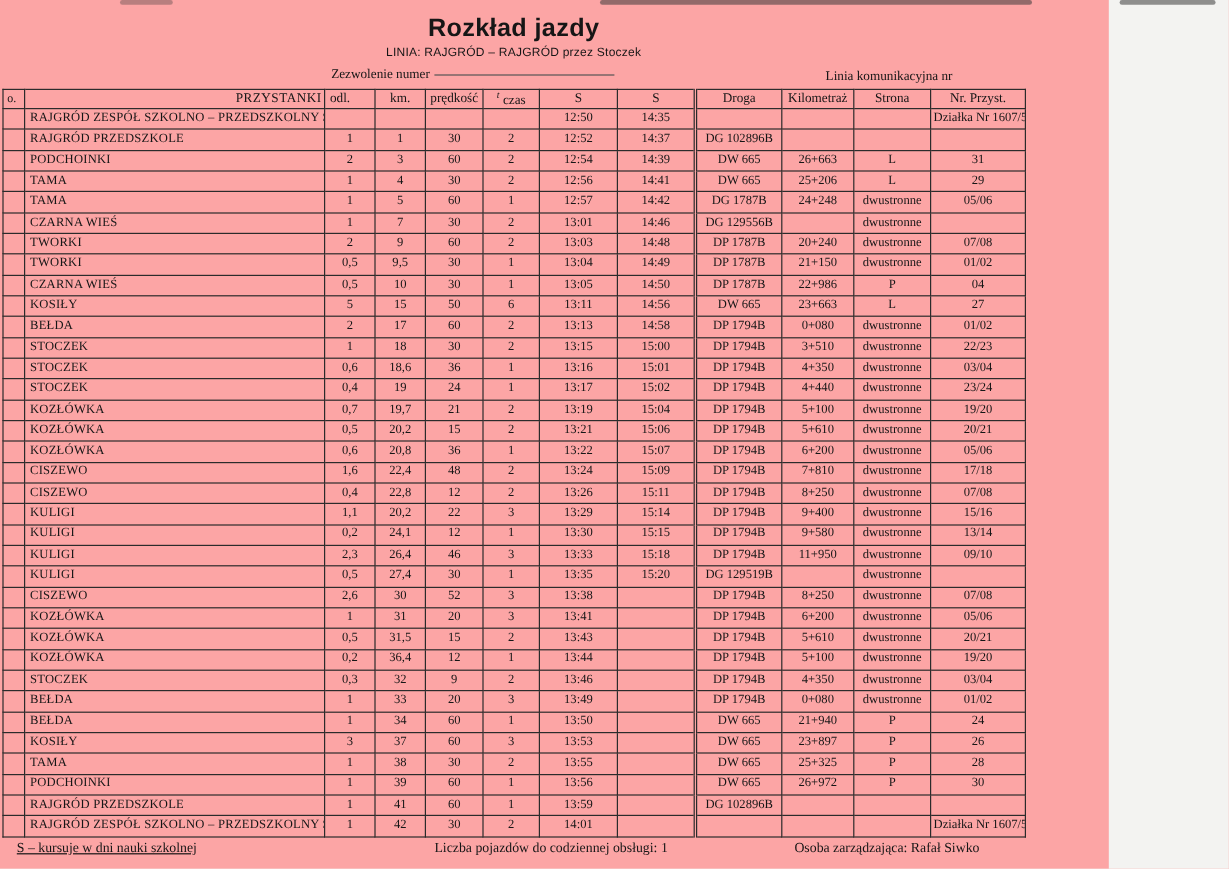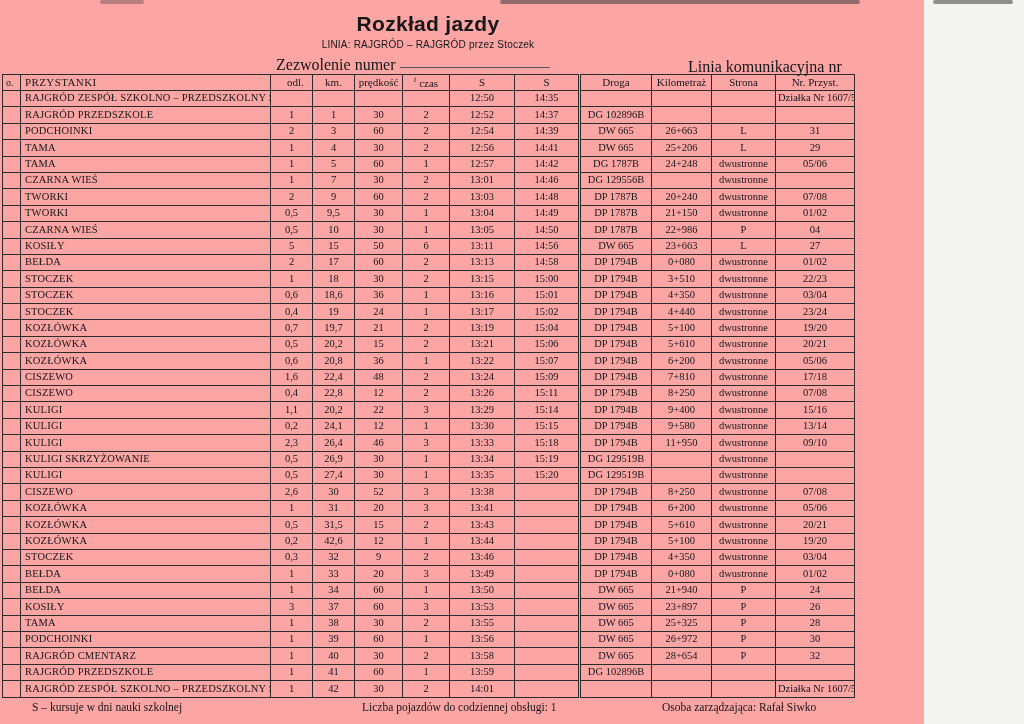--- a/index.html
+++ b/index.html
@@ -17,47 +17,47 @@
 
   .head-wrap{position:absolute;left:0;top:12px;width:856px;text-align:center;}
   .doc-title{
     font-family:"Liberation Sans","DejaVu Sans",sans-serif;
     font-size:21px;font-weight:bold;letter-spacing:.3px;margin:0;
   }
   .doc-subtitle{
     font-family:"Liberation Sans","DejaVu Sans",sans-serif;
     font-size:10px;font-weight:400;margin:3px 0 0 0;letter-spacing:.2px;
   }
-  .small-label{position:absolute;font-size:16px;white-space:nowrap;}
+  .small-label{position:absolute;font-size:11px;white-space:nowrap;}
   .lbl-zezwolenie{left:276px;top:56px;}
   .lbl-zezwolenie::after{content:"";display:inline-block;width:150px;border-bottom:1px solid #555;margin-left:4px;vertical-align:2px;}
   .lbl-linia{left:688px;top:58px;}
 
   table.tt{
     position:absolute;left:2px;top:74px;width:853px;height:624px;
     border-collapse:collapse;table-layout:fixed;
     font-size:10.5px;line-height:1;
   }
   .tt th,.tt td{
     border:1px solid #2b2b2b;
     padding:0 2px;height:15px;
     text-align:center;vertical-align:middle;
     overflow:hidden;white-space:nowrap;
   }
   .tt thead th{font-weight:normal;font-size:11px;}
   .tt th:nth-child(1){text-align:left;padding-left:3px;font-size:10px;}
-  .tt th:nth-child(2){text-align:left;padding-left:4px;letter-spacing:.4px;}
-  .tt th:nth-child(3){text-align:left;padding-left:16px;}
+  .tt th:nth-child(2){text-align:right;padding-left:4px;letter-spacing:.4px;}
+  .tt th:nth-child(3){text-align:left;padding-left:4px;}
   .tt td.name{text-align:left;padding-left:4px;letter-spacing:.2px;}
   
   .tt th:nth-child(9),.tt td:nth-child(9){border-left:3px double #2b2b2b;}
   .tt sup{font-size:8px;font-style:italic;margin-right:3px;}
 
   .footer-note{position:absolute;top:701px;font-size:11.5px;white-space:nowrap;}
-  .fn-left{left:32px;}
+  .fn-left{left:14px;text-decoration:underline;}
   .fn-center{left:362px;}
   .fn-right{left:662px;}
 </style>
 </head>
 <body>
 
 <div class="page">
 
   <div class="scan-streak streak-a"></div>
   <div class="scan-streak streak-b"></div>
@@ -406,34 +406,20 @@
           <td>3</td>
           <td>13:33</td>
           <td>15:18</td>
           <td>DP 1794B</td>
           <td>11+950</td>
           <td>dwustronne</td>
           <td>09/10</td>
         </tr>
         <tr>
           <td></td>
-          <td class="name">KULIGI SKRZYŻOWANIE</td>
-          <td>0,5</td>
-          <td>26,9</td>
-          <td>30</td>
-          <td>1</td>
-          <td>13:34</td>
-          <td>15:19</td>
-          <td>DG 129519B</td>
-          <td></td>
-          <td>dwustronne</td>
-          <td></td>
-        </tr>
-        <tr>
-          <td></td>
           <td class="name">KULIGI</td>
           <td>0,5</td>
           <td>27,4</td>
           <td>30</td>
           <td>1</td>
           <td>13:35</td>
           <td>15:20</td>
           <td>DG 129519B</td>
           <td></td>
           <td>dwustronne</td>
@@ -478,21 +464,21 @@
           <td></td>
           <td>DP 1794B</td>
           <td>5+610</td>
           <td>dwustronne</td>
           <td>20/21</td>
         </tr>
         <tr>
           <td></td>
           <td class="name">KOZŁÓWKA</td>
           <td>0,2</td>
-          <td>42,6</td>
+          <td>36,4</td>
           <td>12</td>
           <td>1</td>
           <td>13:44</td>
           <td></td>
           <td>DP 1794B</td>
           <td>5+100</td>
           <td>dwustronne</td>
           <td>19/20</td>
         </tr>
         <tr>
@@ -574,34 +560,20 @@
           <td>1</td>
           <td>13:56</td>
           <td></td>
           <td>DW 665</td>
           <td>26+972</td>
           <td>P</td>
           <td>30</td>
         </tr>
         <tr>
           <td></td>
-          <td class="name">RAJGRÓD CMENTARZ</td>
-          <td>1</td>
-          <td>40</td>
-          <td>30</td>
-          <td>2</td>
-          <td>13:58</td>
-          <td></td>
-          <td>DW 665</td>
-          <td>28+654</td>
-          <td>P</td>
-          <td>32</td>
-        </tr>
-        <tr>
-          <td></td>
           <td class="name">RAJGRÓD PRZEDSZKOLE</td>
           <td>1</td>
           <td>41</td>
           <td>60</td>
           <td>1</td>
           <td>13:59</td>
           <td></td>
           <td>DG 102896B</td>
           <td></td>
           <td></td>

